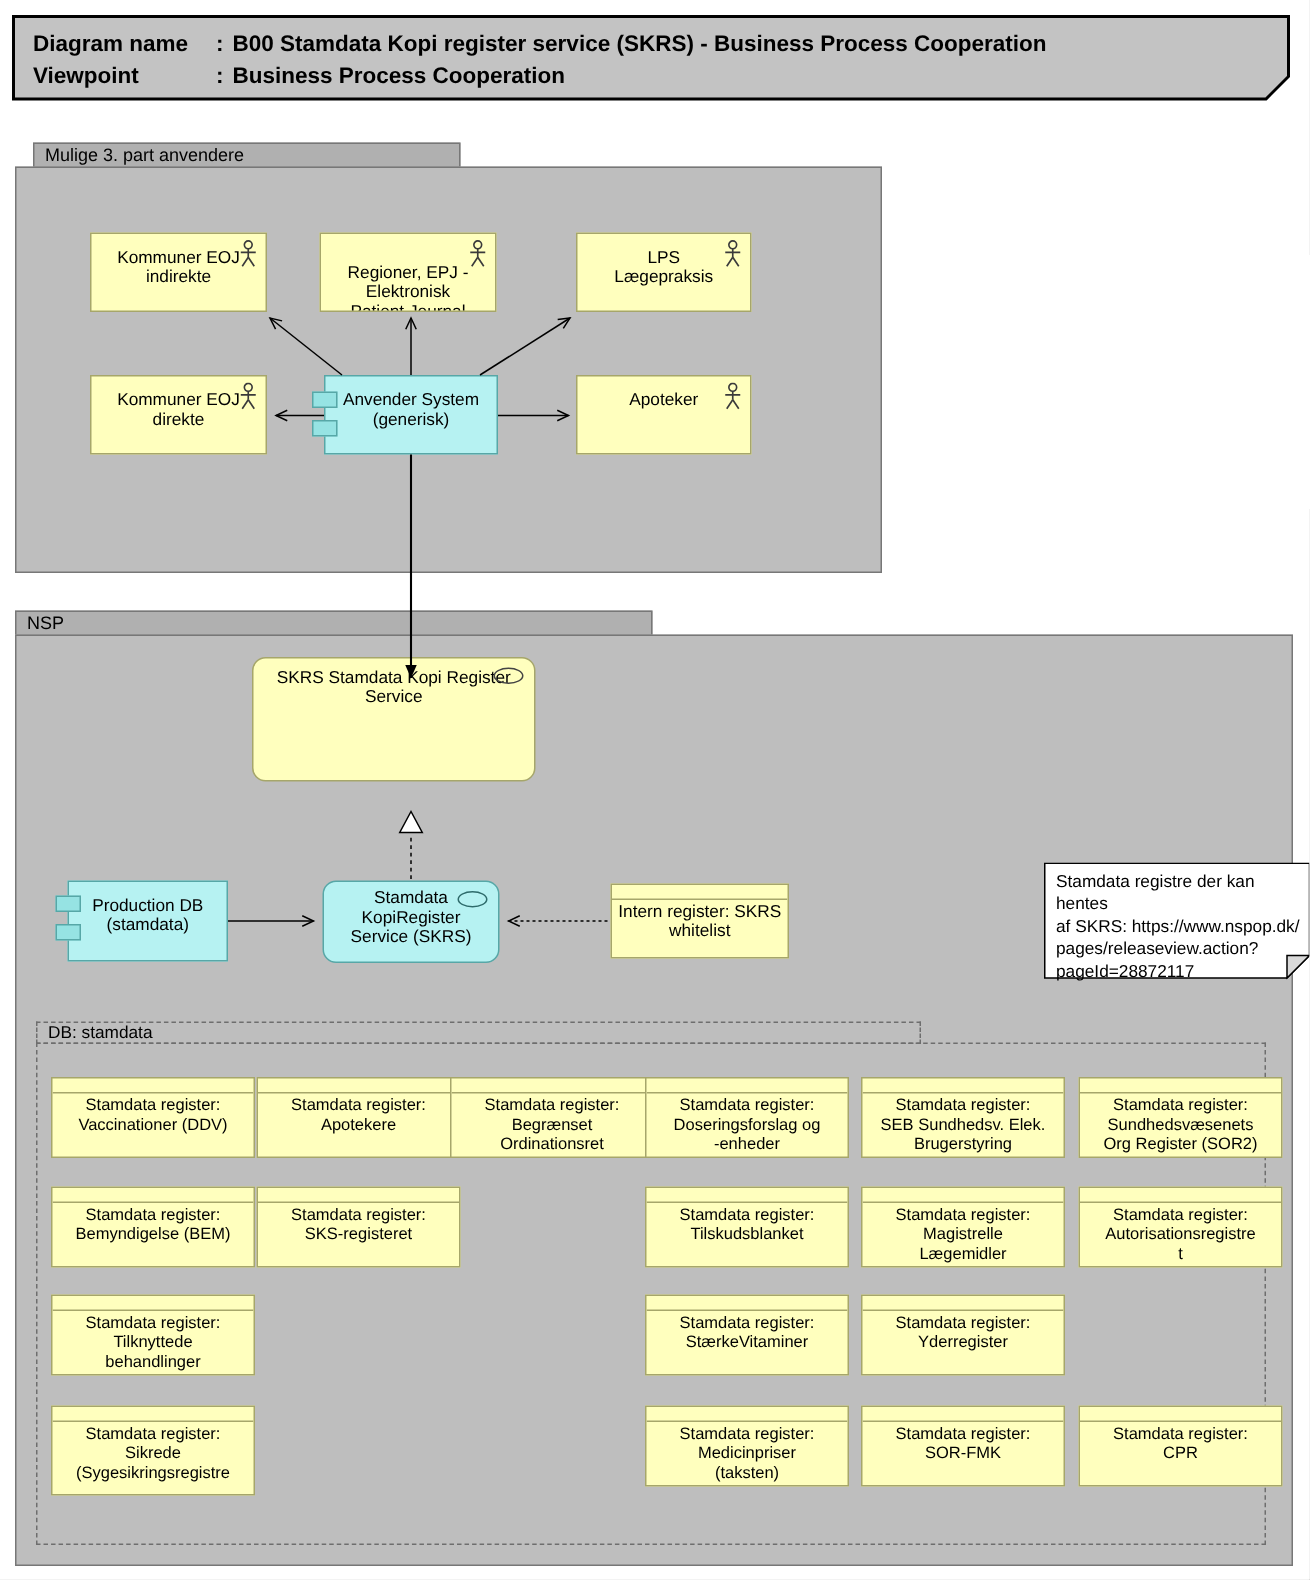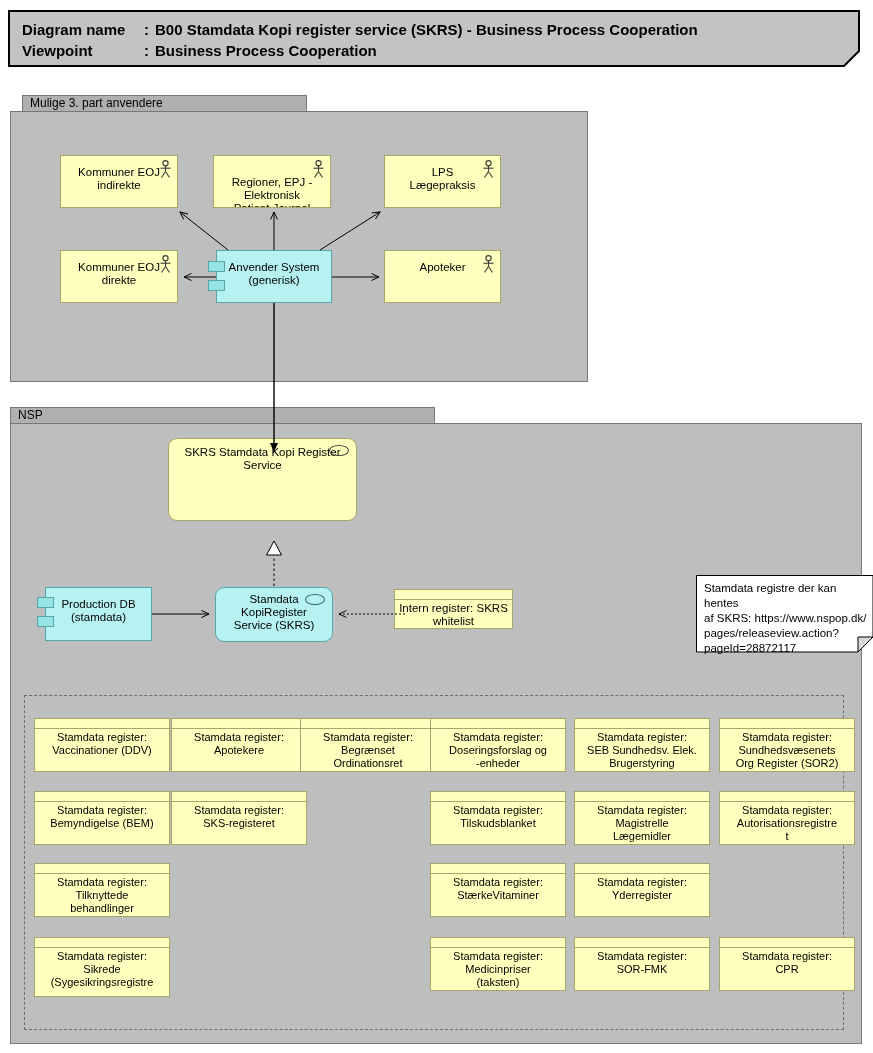--- a/index.html
+++ b/index.html
@@ -158,37 +158,38 @@
   <div class="ctab elem" style="left:37px;top:597px;"></div>
   <div class="ctab elem" style="left:37px;top:616px;"></div>
 
   <div class="box cbox rounded elem" style="left:215px;top:587px;width:118px;height:55px;">
     <div class="lbl pt5">Stamdata
 KopiRegister
 Service (SKRS)</div>
     <span class="oval" style="border-color:#2e6b6b;"></span>
   </div>
 
-  <div class="reg elem" style="left:394px;top:589px;width:119px;height:40px;">
+  <div class="reg elem" style="left:407px;top:589px;width:119px;height:50px;">
     <div class="strip"></div>
     <div class="rlabel" style="font-size:11.5px;">Intern register: SKRS
 whitelist</div>
   </div>
 
   <div class="note elem">
     <svg width="178" height="78">
       <polygon points="0.5,0.5 177,0.5 177,62 162,77 0.5,77" fill="#ffffff" stroke="#000" stroke-width="1"></polygon>
       <polygon points="177,62 162,62 162,77" fill="#d9d9d9" stroke="#000" stroke-width="1"></polygon>
     </svg>
     <div class="ntext">Stamdata registre der kan hentes
 af SKRS: https://www.nspop.dk/
 pages/releaseview.action?
 pageId=28872117</div>
   </div>
 
+  <div class="group-tab dashed" style="left:24px;top:681px;width:590px;height:15px;font-size:11.5px;line-height:14px;">DB: stamdata</div>
   <div class="group-body dashed" style="left:24px;top:695px;width:820px;height:335px;"></div>
 
   <div class="reg c1 r1 elem">
       <div class="strip"></div>
       <div class="rlabel">Stamdata register:
 Vaccinationer (DDV)</div>
     </div>
   <div class="reg c2 r1 elem">
       <div class="strip"></div>
       <div class="rlabel">Stamdata register:

